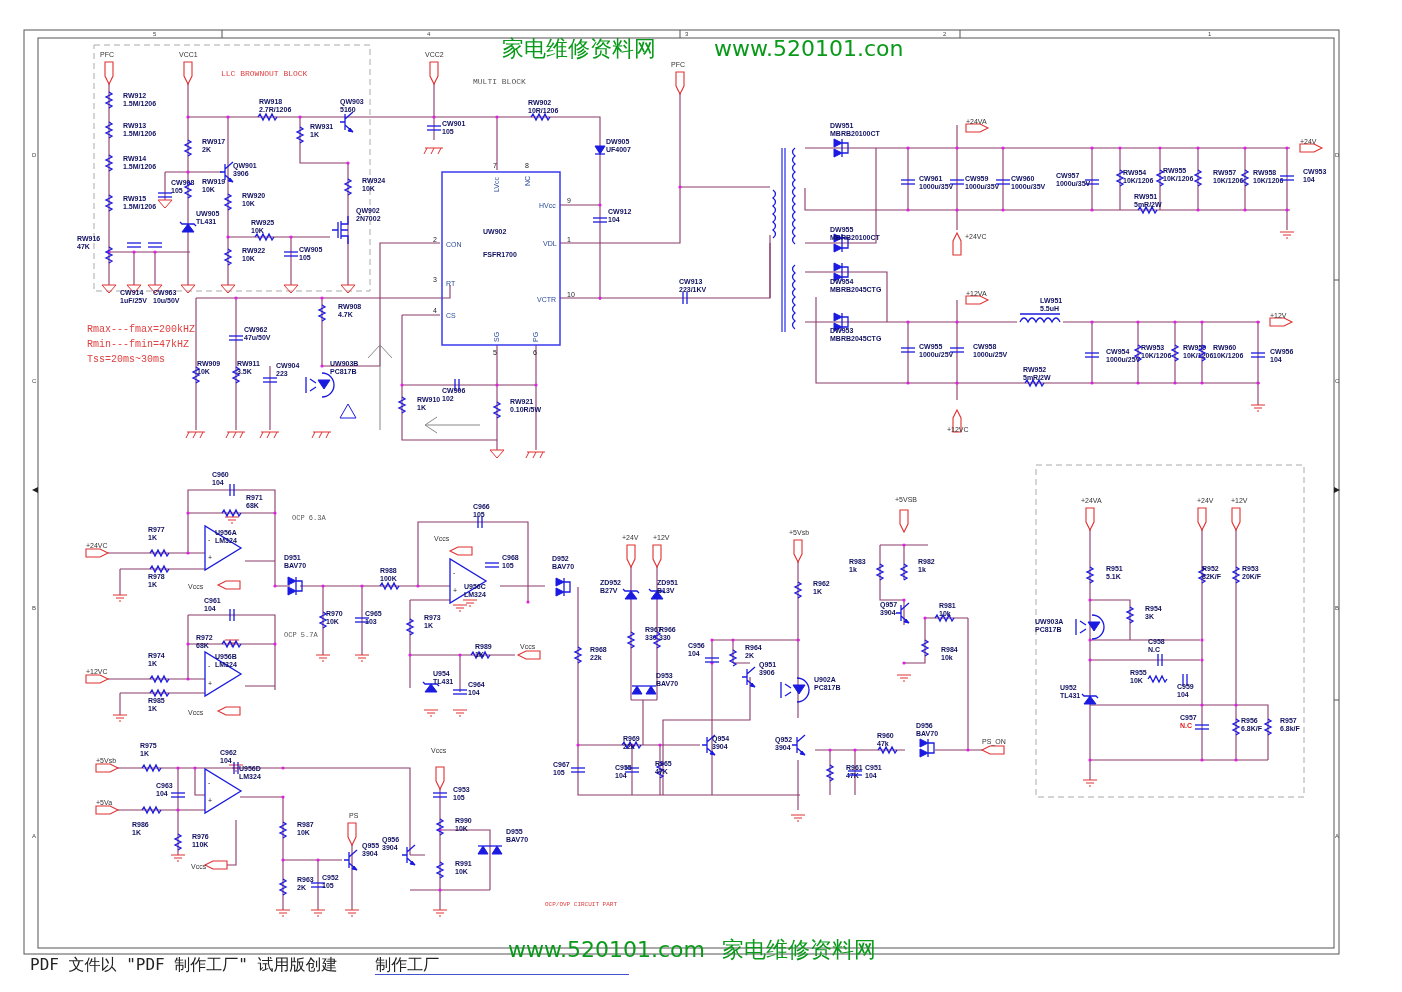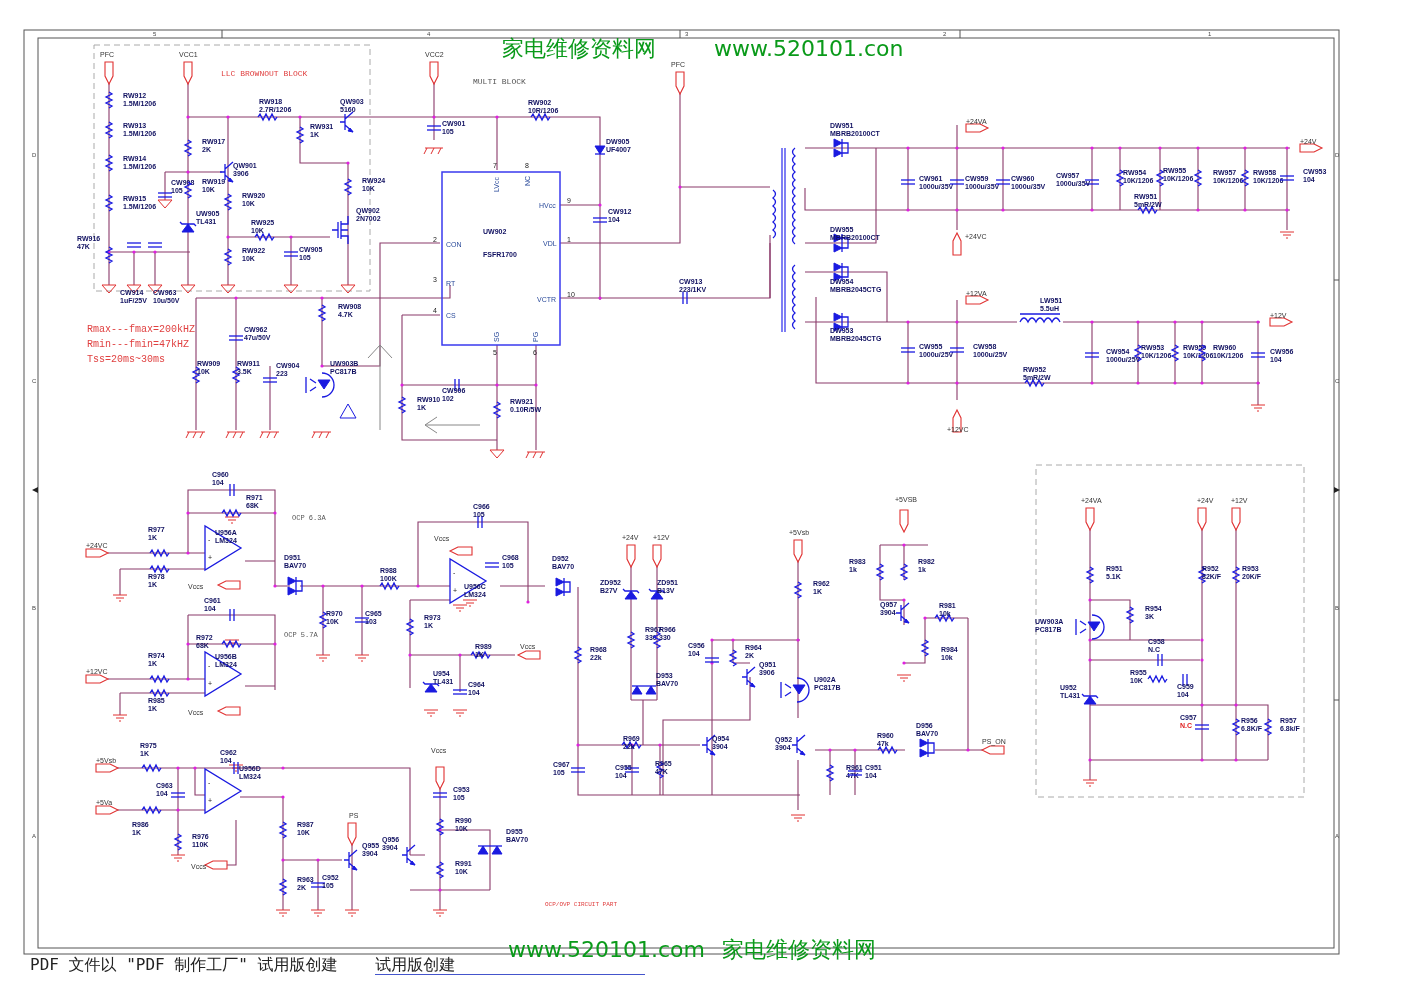--- a/index.html
+++ b/index.html
@@ -1466,14 +1466,14 @@
     <path class="comp" d="M795 265 q-5 4 0 8 q-5 4 0 8 q-5 4 0 8 q-5 4 0 8 q-5 4 0 8 q-5 4 0 8 q-5 4 0 8 q-5 4 0 8"></path>
   </g>
 
   <path d="M380 430 V345 M368 358 L380 345 L392 358" fill="none" stroke="#888" stroke-width="1"></path>
   <path d="M480 425 H425 M437 417 L425 425 L437 433" fill="none" stroke="#888" stroke-width="1"></path>
   <path d="M348 404 L340 418 H356 Z" fill="none" stroke="#1a1ae0"></path>
 </svg>
 
 <div class="footer">
   <span>PDF 文件以 "PDF 制作工厂" 试用版创建</span>
-  <span class="link">试用版创建</span>
+  <span class="link">制作工厂</span>
 </div>
 
 </body></html>

